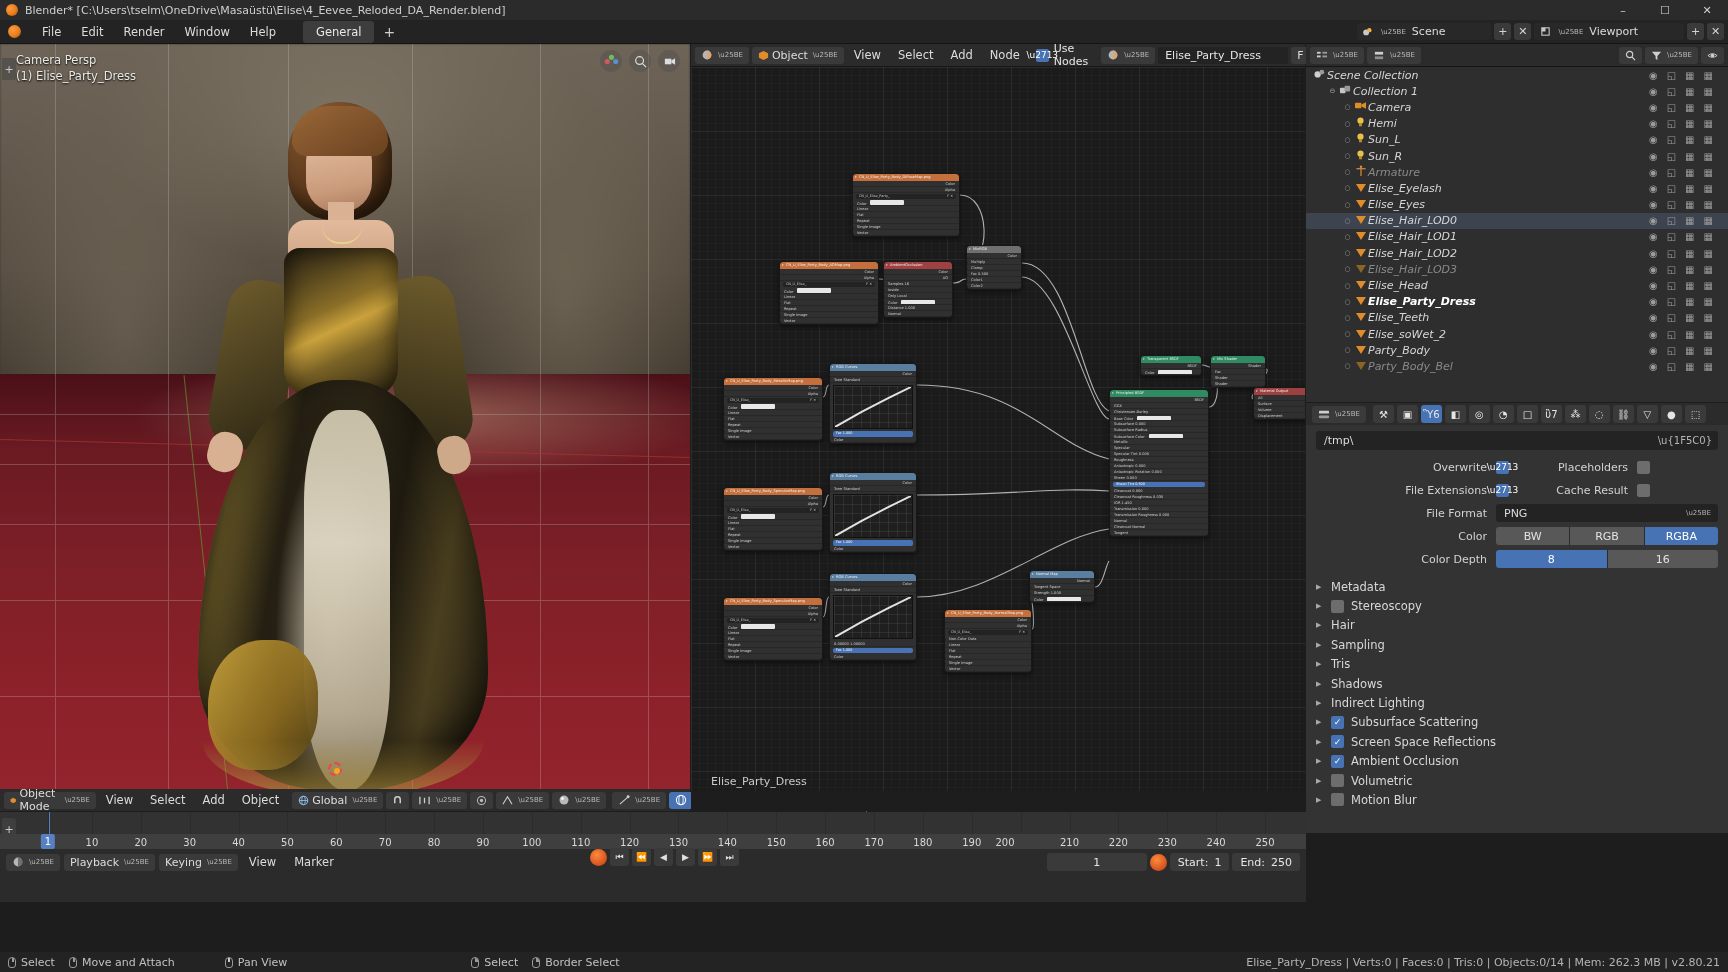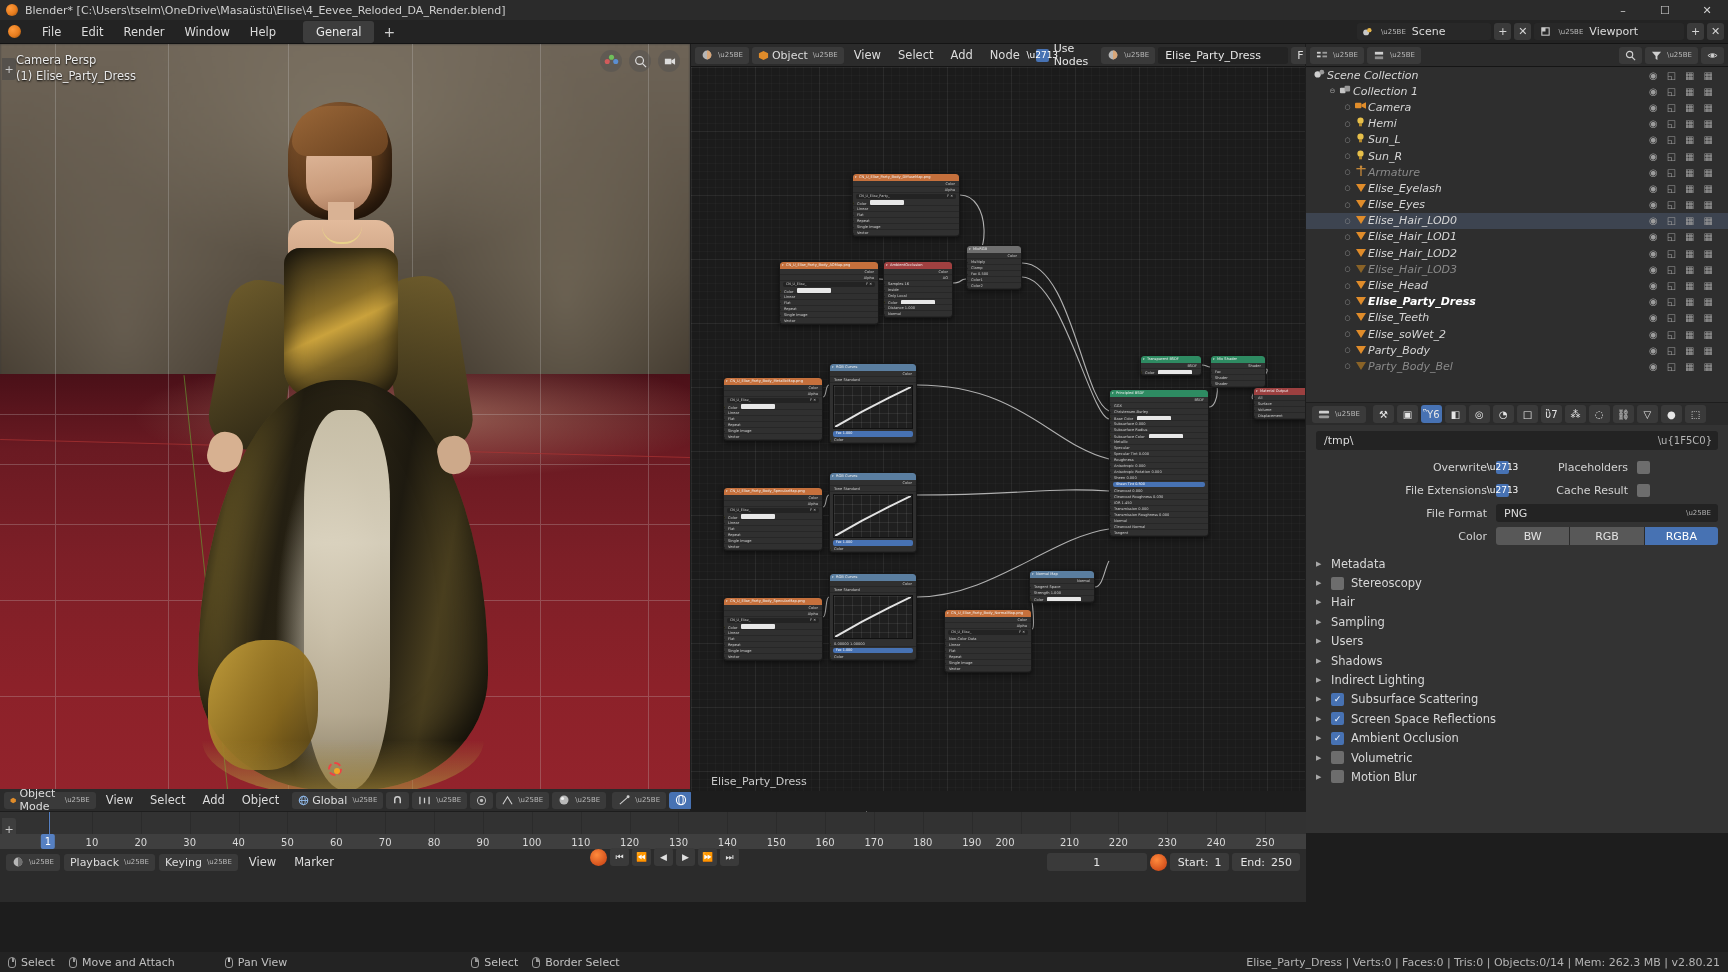--- a/index.html
+++ b/index.html
@@ -1134,20 +1134,27 @@
 
       <div class="p-row">
         <span class="lab">Color</span>
         <span class="seg">
           <div>BW</div>
           <div>RGB</div>
           <div class="on">RGBA</div>
         </span>
       </div>
 
+      <div class="p-row">
+        <span class="lab">Color Depth</span>
+        <span class="seg">
+          <div class="on">8</div>
+          <div>16</div>
+        </span>
+      </div>
 
 
       <div class="p-panels" id="panels-host">
           <div class="p-panel">
             <span class="ar">▶</span>
             <span>Metadata</span>
           </div>
           <div class="p-panel">
             <span class="ar">▶</span>
             <span class="cb off">✓</span>
@@ -1156,21 +1163,21 @@
           <div class="p-panel">
             <span class="ar">▶</span>
             <span>Hair</span>
           </div>
           <div class="p-panel">
             <span class="ar">▶</span>
             <span>Sampling</span>
           </div>
           <div class="p-panel">
             <span class="ar">▶</span>
-            <span>Users</span>
+            <span>Tris</span>
           </div>
           <div class="p-panel">
             <span class="ar">▶</span>
             <span>Shadows</span>
           </div>
           <div class="p-panel">
             <span class="ar">▶</span>
             <span>Indirect Lighting</span>
           </div>
           <div class="p-panel">

